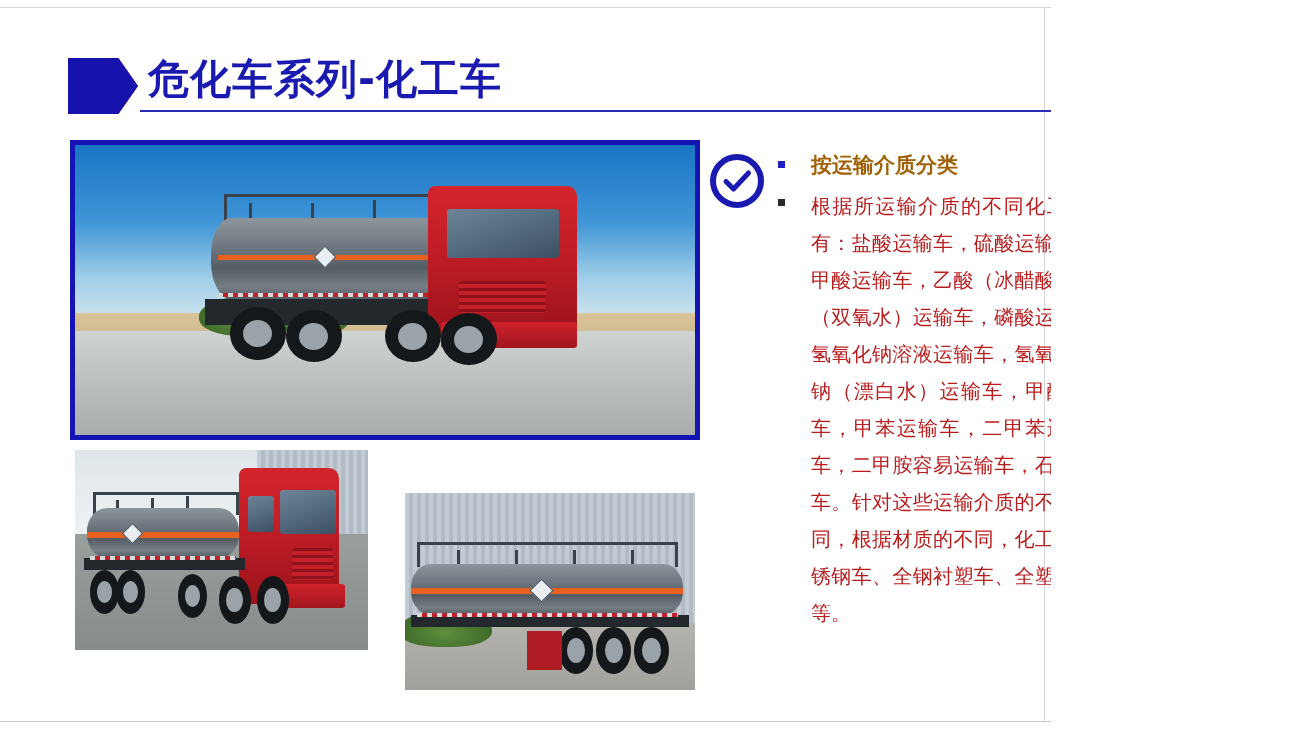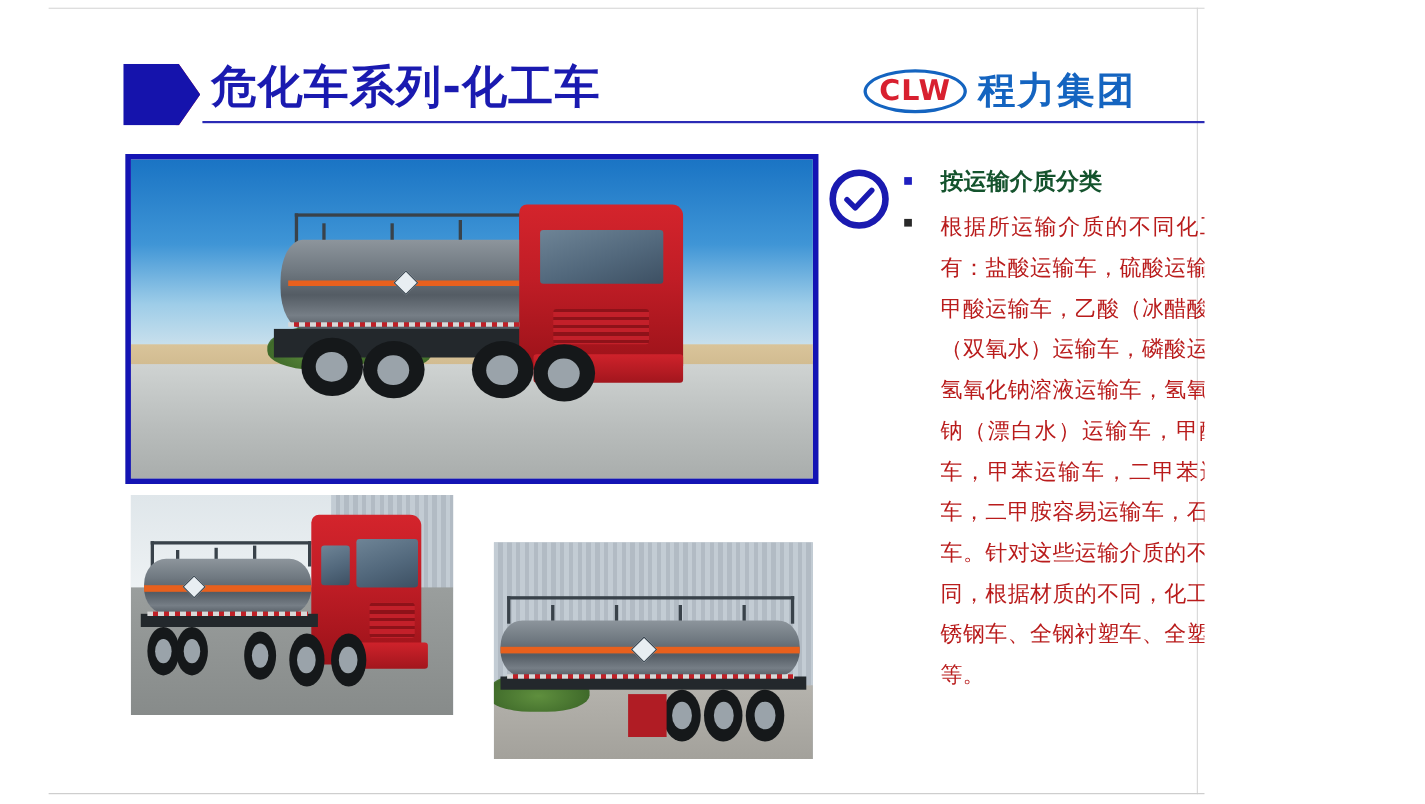--- a/index.html
+++ b/index.html
@@ -10,21 +10,20 @@
   body {
     font-family: "Liberation Sans", "DejaVu Sans", sans-serif;
   }
   #slide {
     position: relative;
     width: 1051px;
     height: 731px;
     background: #ffffff;
     overflow: hidden;
     box-sizing: border-box;
-    margin-left: 44px;
   }
   
   .page-frame-top {
     position: absolute;
     left: 0; top: 7px;
     width: 1295px; height: 1px;
     background: #d6d6d6;
   }
   .page-frame-right {
     position: absolute;
@@ -253,21 +252,21 @@
   .bullet-sq {
     flex: 0 0 auto;
     width: 7px; height: 7px;
     margin-top: 11px;
     margin-right: 26px;
   }
   .bullet-sq.blue { background: #1f1fc0; }
   .bullet-sq.dark { background: #2a2a2a; }
 
   .heading-text {
-    color: #14532d;
+    color: #a16207;
     font-size: 21px;
     font-weight: bold;
     line-height: 30px;
     font-family: "DejaVu Sans", "Liberation Sans", sans-serif;
   }
   .body-text {
     color: #b91c1c;
     font-size: 20px;
     line-height: 37px;
     text-align: justify;
@@ -285,27 +284,20 @@
   <div class="page-frame-bottom"></div>
 
   <div class="header-marker">
     <div class="pent-edge"></div>
     <div class="pent"></div>
   </div>
 
   <div class="page-title">危化车系列-化工车</div>
   <div class="title-rule"></div>
 
-  <div class="brand">
-    <div class="brand-mark">
-      <div class="ellipse"></div>
-      <div class="clw">CLW</div>
-    </div>
-    <div class="brand-name">程力集团</div>
-  </div>
 
   <div class="photo" id="photo-main">
     <div class="sky" style="height:63%;"></div>
     <div class="sand" style="top:58%; height:12%;"></div>
     <div class="ground" style="height:36%;"></div>
     <div class="shrub" style="left:20%; top:52%; width:16%; height:14%;"></div>
     <div class="shrub" style="left:34%; top:55%; width:10%; height:10%;"></div>
 
     <div class="tank-rail" style="left:24%; top:17%; width:38%; height:9%;"></div>
     <div class="rail-post" style="left:28%; top:20%; height:9%;"></div>

